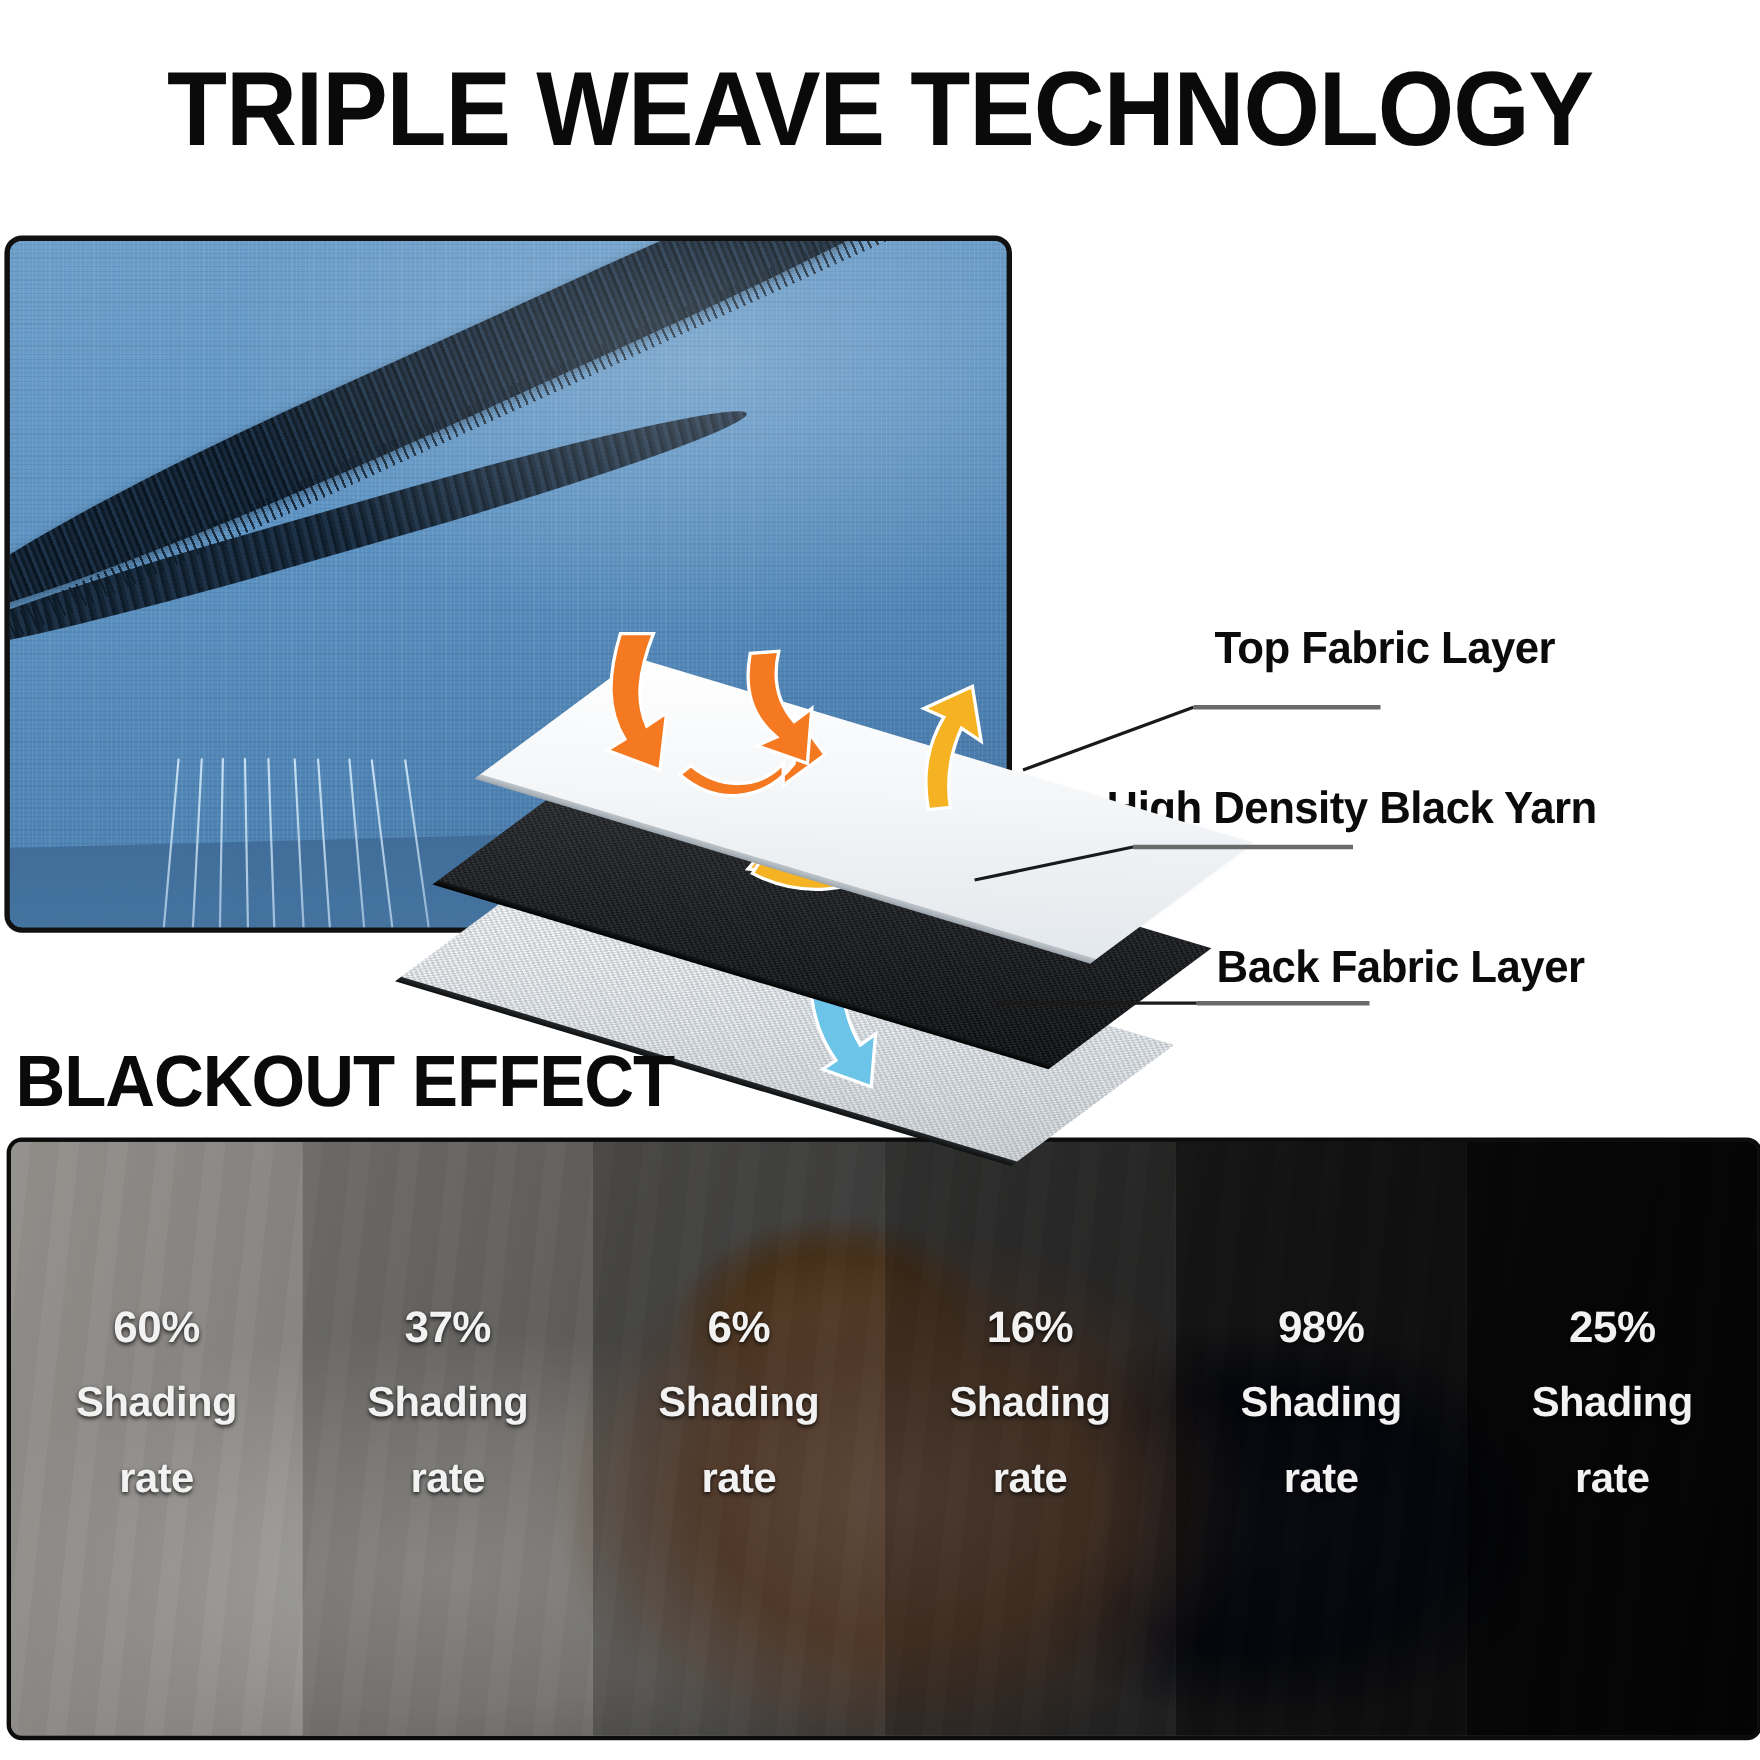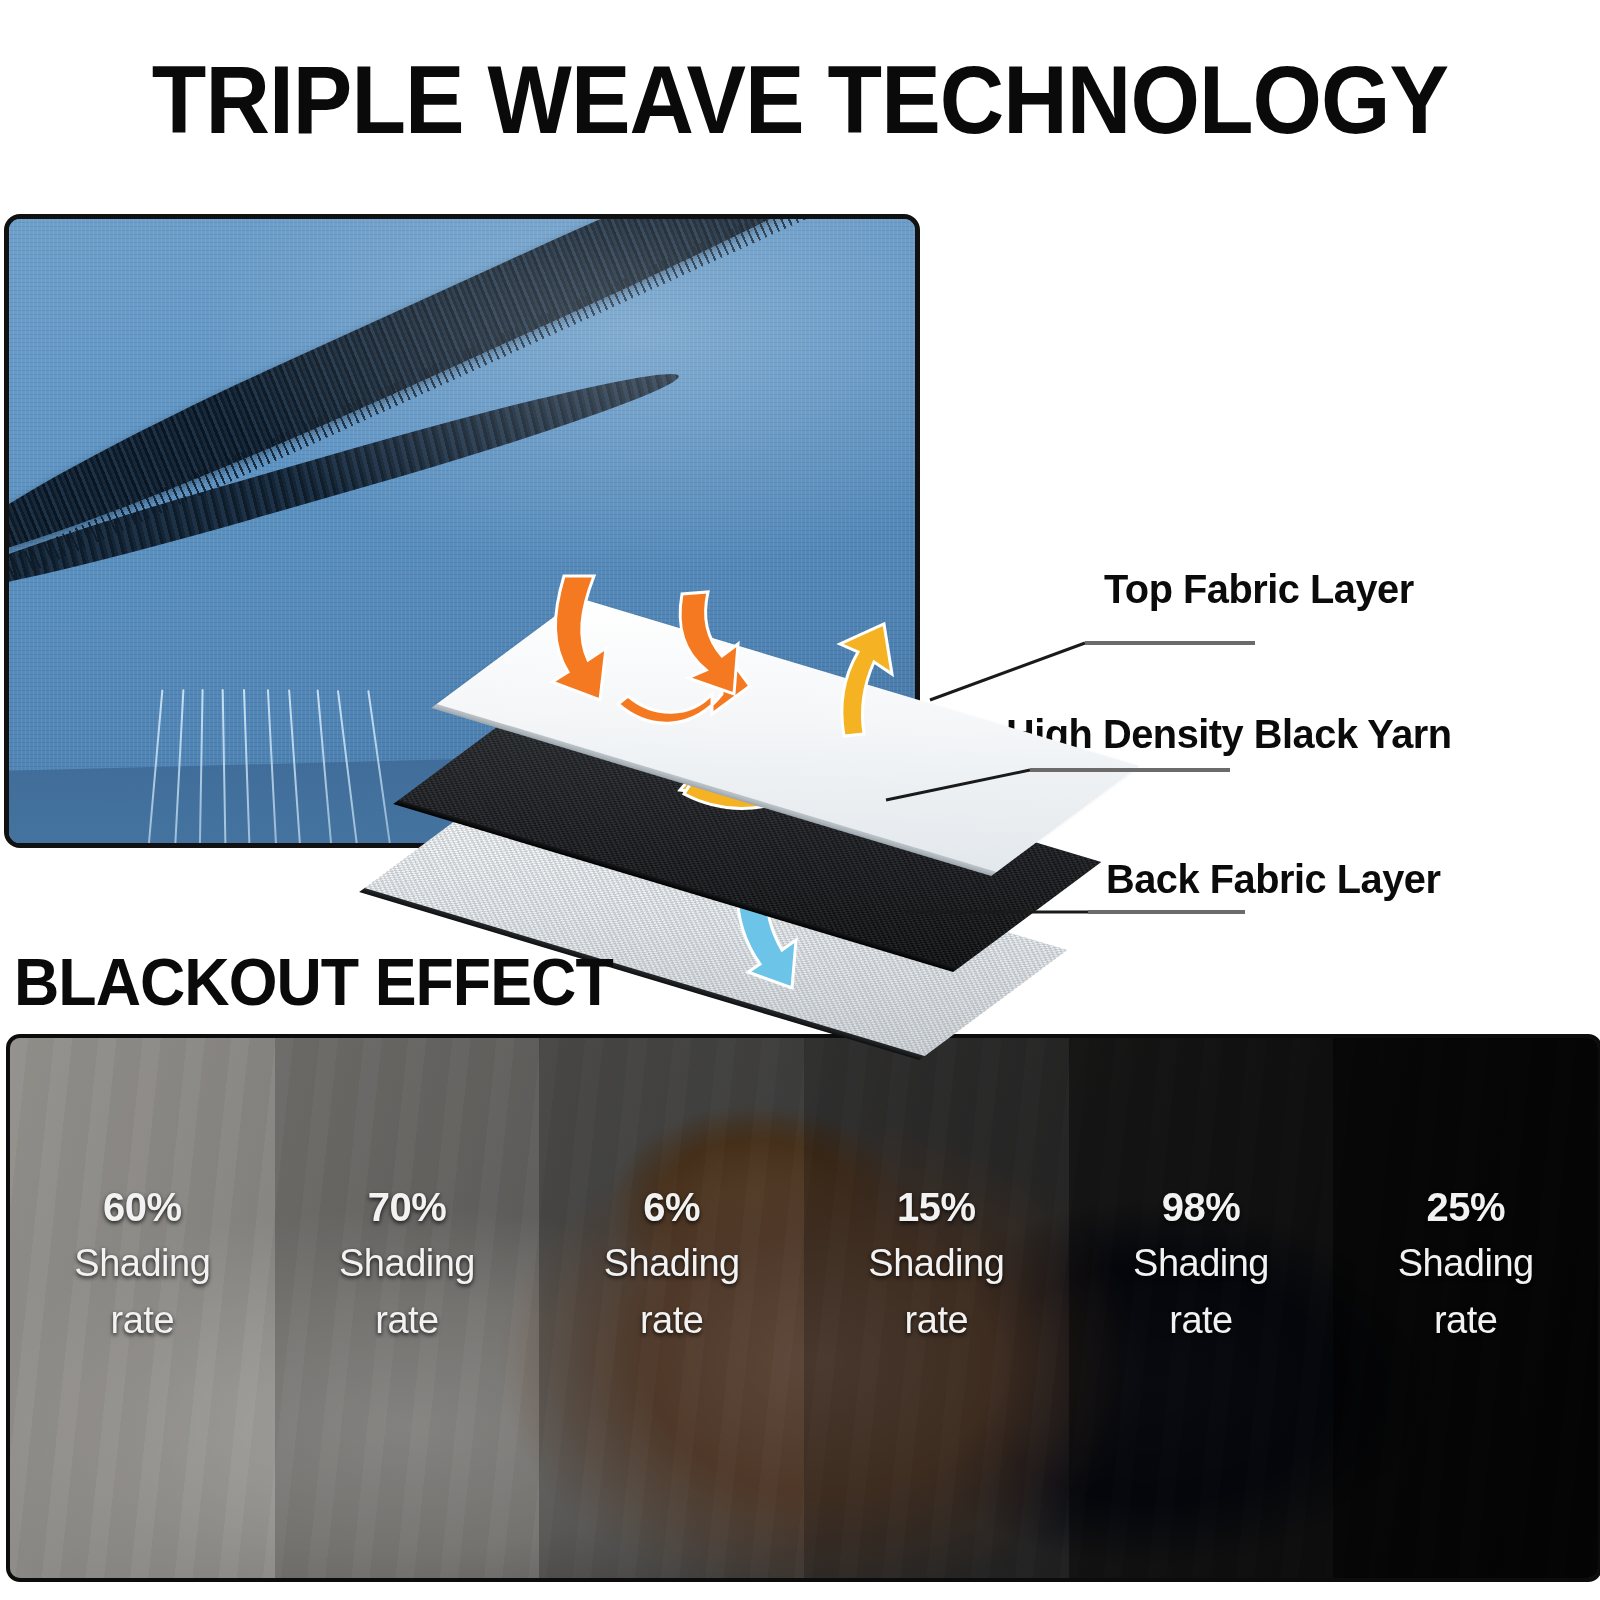--- a/index.html
+++ b/index.html
@@ -226,22 +226,22 @@
     position:absolute; inset:0;
     background:#000;
   }
   .bo-panel .txt{ position:relative; z-index:2; text-align:center; }
   .bo-pct{
     font-size:40px; font-weight:bold; line-height:1.06;
     text-shadow:0 2px 4px rgba(0,0,0,.8);
     letter-spacing:-.5px;
   }
   .bo-sub{
-    font-size:38px; font-weight:normal; line-height:1.13;
-    margin-top:14px;
+    font-size:38px; font-weight:bold; line-height:1.13;
+    margin-top:26px;
     text-shadow:0 2px 4px rgba(0,0,0,.8);
     letter-spacing:-.5px;
   }
 </style>
 </head>
 <body>
 
 <div id="main-title">TRIPLE WEAVE TECHNOLOGY</div>
 
 <div id="fabric-photo">
@@ -339,39 +339,39 @@
     <div class="txt">
       <div class="bo-pct">60%</div>
       <div class="bo-sub">Shading</div>
       <div class="bo-sub">rate</div>
     </div>
   </div>
 
   <div class="bo-panel">
     <div class="veil" style="opacity: 0.42;"></div>
     <div class="txt">
-      <div class="bo-pct">70%</div>
+      <div class="bo-pct">37%</div>
       <div class="bo-sub">Shading</div>
       <div class="bo-sub">rate</div>
     </div>
   </div>
 
   <div class="bo-panel">
     <div class="veil" style="opacity: 0.56;"></div>
     <div class="txt">
       <div class="bo-pct">6%</div>
       <div class="bo-sub">Shading</div>
       <div class="bo-sub">rate</div>
     </div>
   </div>
 
   <div class="bo-panel">
     <div class="veil" style="opacity: 0.66;"></div>
     <div class="txt">
-      <div class="bo-pct">15%</div>
+      <div class="bo-pct">16%</div>
       <div class="bo-sub">Shading</div>
       <div class="bo-sub">rate</div>
     </div>
   </div>
 
   <div class="bo-panel">
     <div class="veil" style="opacity: 0.8;"></div>
     <div class="txt">
       <div class="bo-pct">98%</div>
       <div class="bo-sub">Shading</div>

